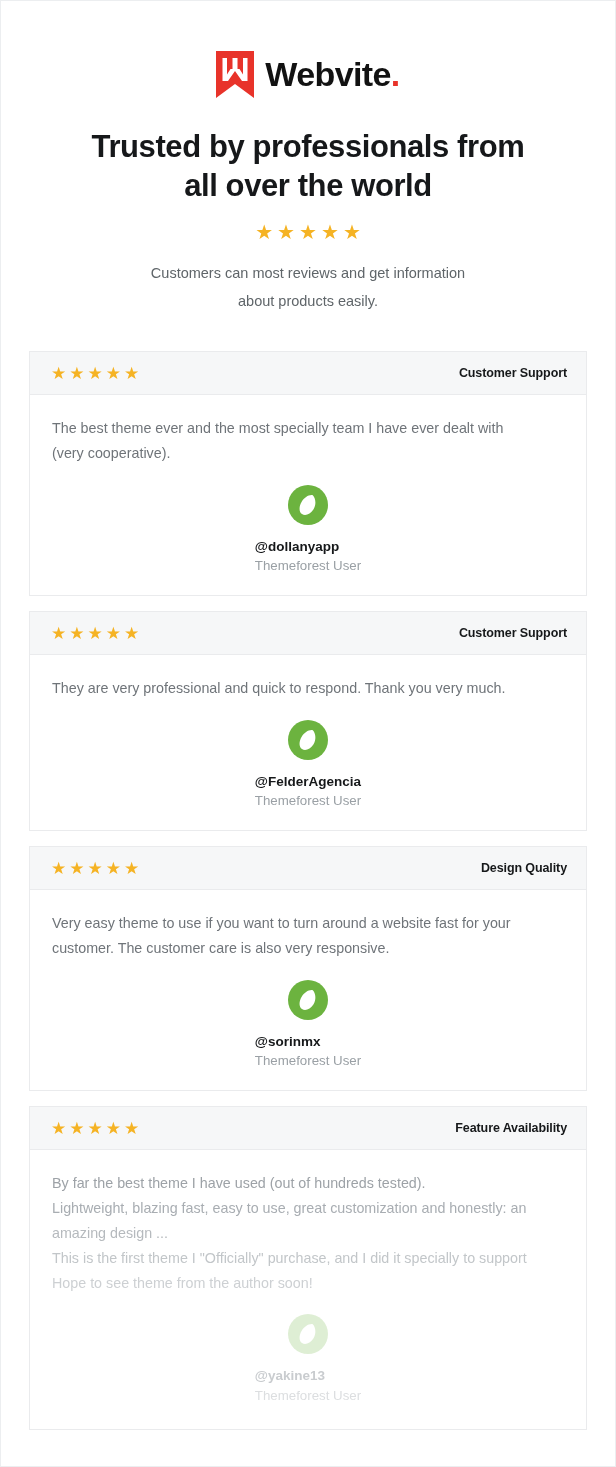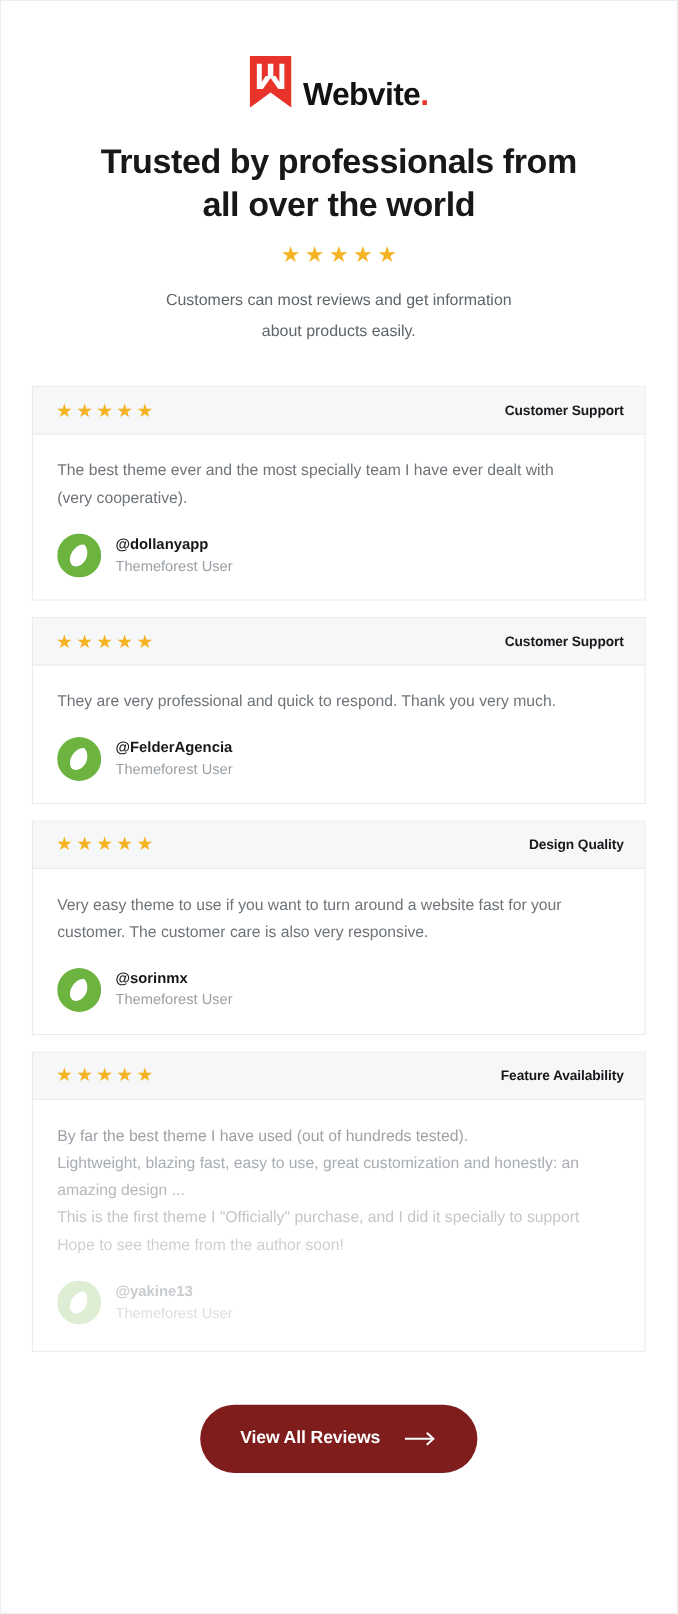--- a/index.html
+++ b/index.html
@@ -26,27 +26,27 @@
 
   .logo-row {
     display:flex;
     align-items:center;
     justify-content:center;
     gap:11px;
     height:52px;
   }
   .logo-mark { width:38px; height:47px; display:block; }
   .logo-word {
-    font-size:29px;
+    font-size:34px;
     font-weight:700;
     letter-spacing:-0.6px;
     color:#121212;
     line-height:1;
     position:relative;
-    top:12px;
+    top:0;
   }
   .logo-word .dot { color:#e8332a; }
 
   .headline {
     margin-top:27px;
     font-size:31px;
     line-height:1.27;
     font-weight:700;
     color:#16181a;
     letter-spacing:-0.4px;
@@ -103,20 +103,21 @@
     line-height:1.74;
     color:#6f7479;
   }
   .review-text .line { display:block; }
 
   .author {
     margin-top:19px;
     display:flex;
     align-items:center;
     gap:13px;
+    flex-direction:column;
   }
   .avatar { width:40px; height:40px; flex:0 0 40px; display:block; }
   .author-meta { line-height:1.35; }
   .author-handle {
     font-size:13.5px;
     font-weight:700;
     color:#16181a;
   }
   .author-role {
     font-size:13.3px;

